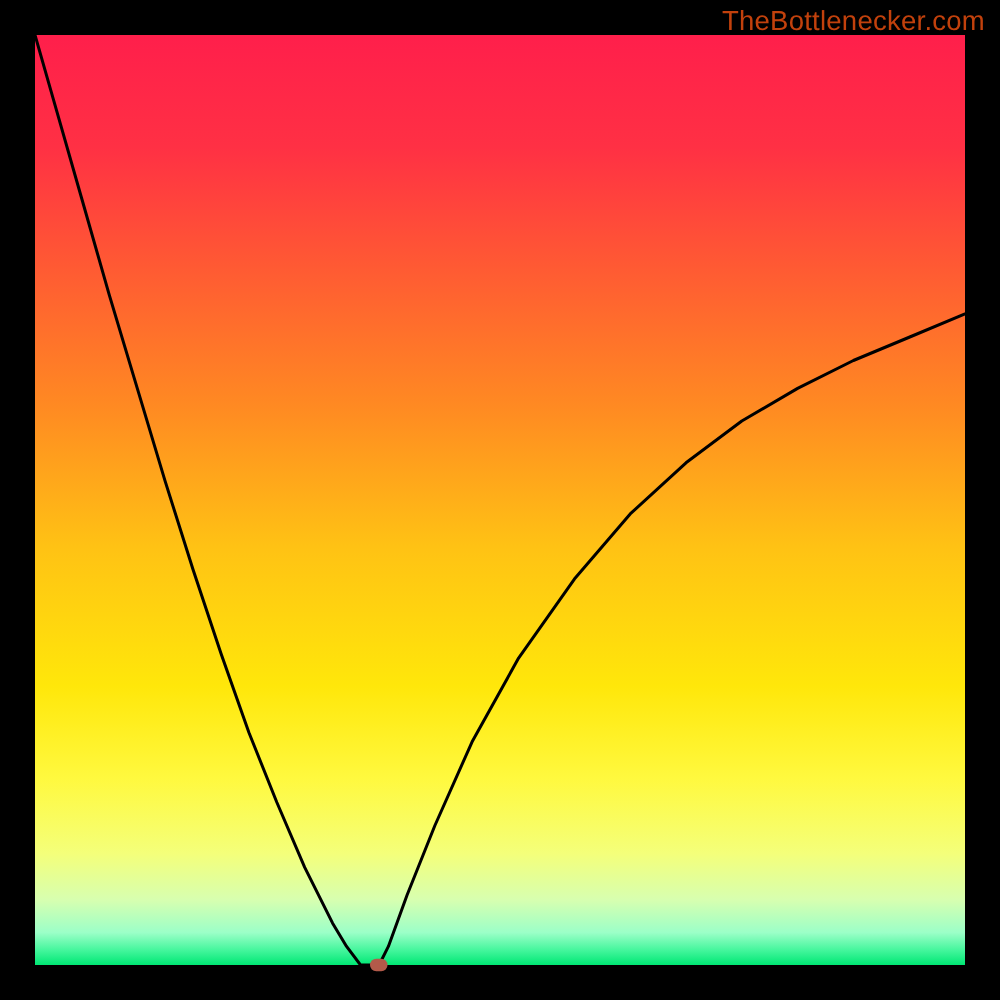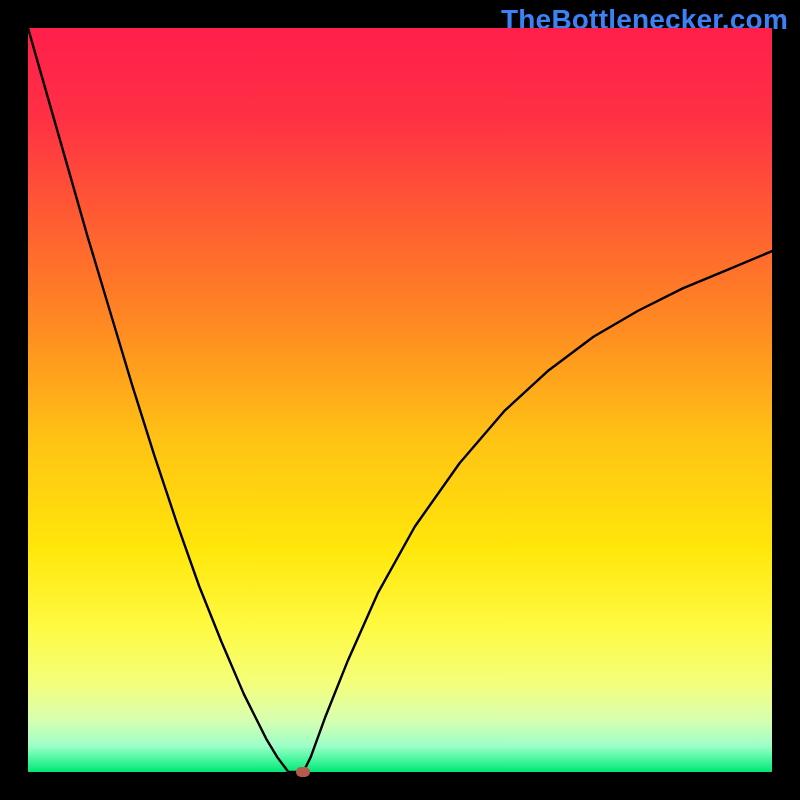--- a/index.html
+++ b/index.html
@@ -14,23 +14,23 @@
   .frame {
     position: relative;
     width: 800px;
     height: 800px;
     background: #000;
   }
   .watermark {
     position: absolute;
     top: 4px;
     right: 12px;
-    color: #3b82f6;
-    font-size: 28px;
-    font-weight: 700;
+    color: #c2410c;
+    font-size: 22px;
+    font-weight: 400;
     letter-spacing: 0.2px;
     user-select: none;
   }
   .plot {
     position: absolute;
     left: 28px;
     top: 28px;
     width: 744px;
     height: 744px;
   }

